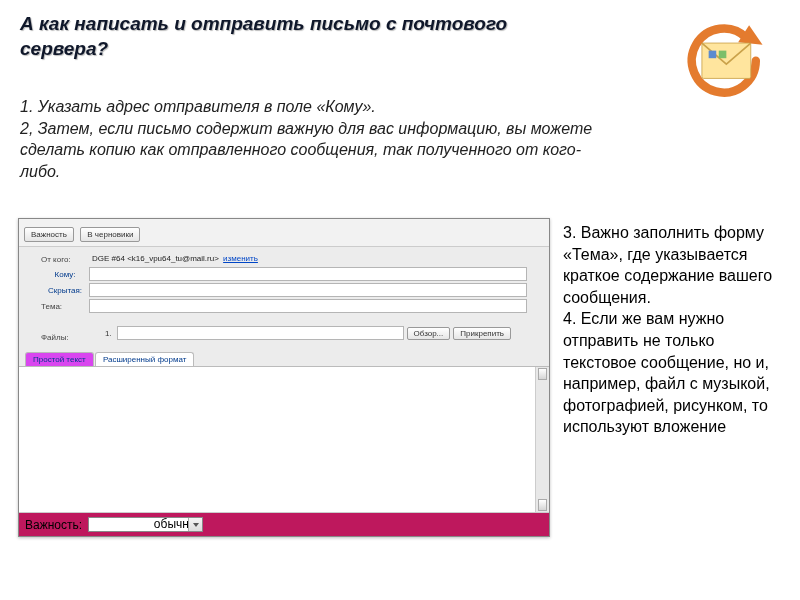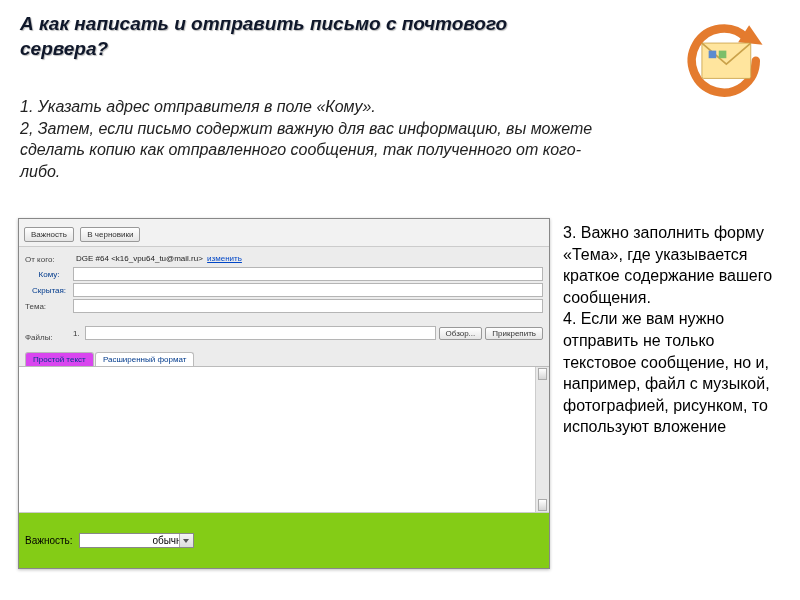--- a/index.html
+++ b/index.html
@@ -75,21 +75,21 @@
   }
   .form-area {
     background: #ececec;
     padding: 4px 6px 6px 6px;
     font-size: 8px;
     color: #333;
   }
   .row {
     display: flex;
     align-items: center;
-    margin: 2px 0;
+    margin: 2px 16px;
   }
   .lbl {
     width: 48px;
     color: #444;
   }
   .lbl.link { color: #003a8c; text-align: center; }
   .val {
     flex: 1;
     background: #fff;
     border: 1px solid #b5b5b5;
@@ -130,23 +130,23 @@
   .editor .scroll {
     position: absolute; right: 0; top: 0; bottom: 0; width: 13px;
     background: #e8e8e8; border-left:1px solid #ccc;
   }
   .editor .scroll::before, .editor .scroll::after{
     content:""; position:absolute; left:2px; right:2px; height:10px;
     background:linear-gradient(#fff,#d5d5d5); border:1px solid #aaa;
   }
   .editor .scroll::before{ top:1px;} .editor .scroll::after{ bottom:1px;}
   .bottom-bar {
-    background: #84cc16;
-    padding: 20px 6px;
-    font-size: 10px;
+    background: #be185d;
+    padding: 4px 6px;
+    font-size: 12px;
     display:flex; align-items:center;
     border-top:1px solid #ccc;
   }
   .select {
     display:inline-block; width:110px; height:13px;
     border:1px solid #888; background:#fff; margin-left:6px;
     position:relative; line-height:13px; padding-left:3px;text-align:right;
   }
   .select .arr {
     position:absolute; right:0; top:0; bottom:0; width:13px;

